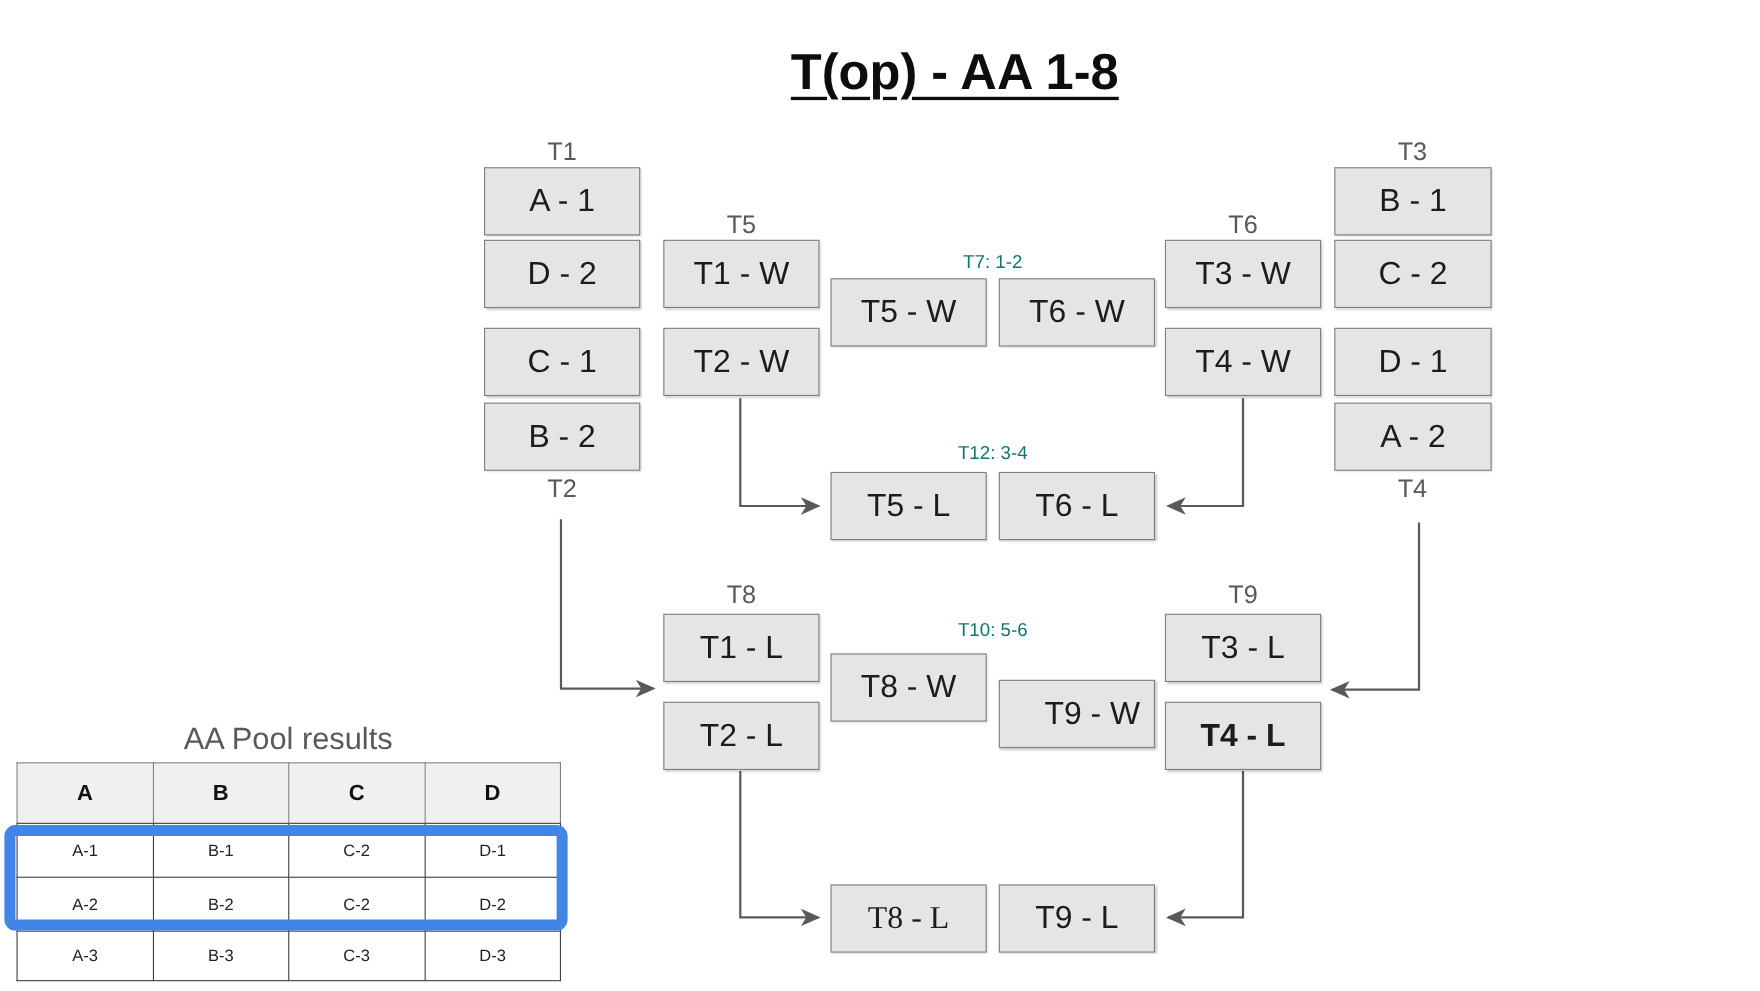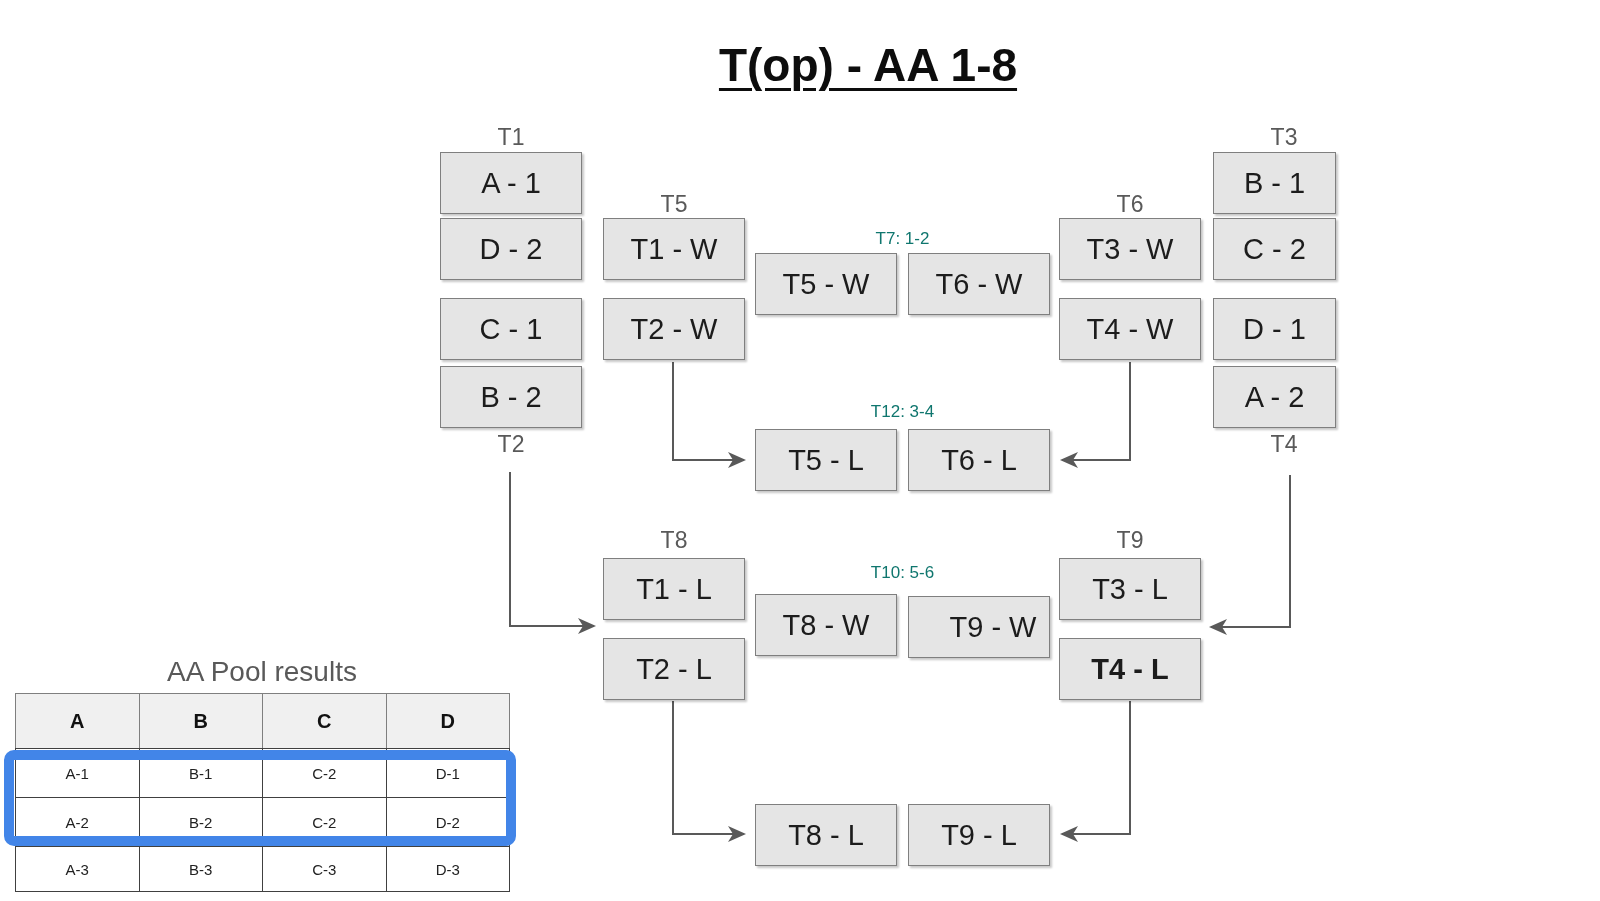--- a/index.html
+++ b/index.html
@@ -13,21 +13,21 @@
     text-align:center; font-size:46px; font-weight:600; color:#0d0d0d;
     text-decoration:underline; text-decoration-thickness:3px; text-underline-offset:7px;
   }
   .box {
     position:absolute; width:142px; height:62px;
     background:#e5e5e5; border:1.5px solid #7f7f7f;
     box-shadow:1.5px 1.5px 2px rgba(0,0,0,0.22);
     display:flex; align-items:center; justify-content:center;
     font-size:29px; color:#1c1c1c; white-space:nowrap;
   }
-  .wbox { width:123px; }
+  .wbox { width:143px; }
   .lbl {
     position:absolute; font-size:23px; color:#595959; white-space:nowrap;
     transform:translateX(-50%);
   }
   .pairlbl {
     position:absolute; left:755px; width:295px; text-align:center;
     font-size:17px; color:#0f766e; white-space:nowrap;
   }
   svg.connectors { position:absolute; left:0; top:0; pointer-events:none; }
 
@@ -106,27 +106,27 @@
   <div class="pairlbl" style="top:402px;">T12: 3-4</div>
   <div class="box" style="left:755px; top:429px;">T5 - L</div>
   <div class="box" style="left:908px; top:429px;">T6 - L</div>
 
   <div class="lbl" style="left:674px; top:527px;">T8</div>
   <div class="box" style="left:603px; top:558px;">T1 - L</div>
   <div class="box" style="left:603px; top:638px;">T2 - L</div>
 
   <div class="pairlbl" style="top:563px;">T10: 5-6</div>
   <div class="box" style="left:755px; top:594px;">T8 - W</div>
-  <div class="box" style="left:908px; top:596px;padding-left:28px;">T9 - W</div>
+  <div class="box" style="left:908px; top:618px;padding-left:28px;">T9 - W</div>
 
   <div class="lbl" style="left:1130px; top:527px;">T9</div>
   <div class="box" style="left:1059px; top:558px;">T3 - L</div>
   <div class="box" style="left:1059px; top:638px;font-weight:bold;">T4 - L</div>
 
-  <div class="box" style="left:755px; top:804px;">T8 - L</div>
+  <div class="box" style="left:755px; top:804px;font-family:Liberation Serif, serif;">T8 - L</div>
   <div class="box" style="left:908px; top:804px;">T9 - L</div>
 
   <div class="pool-title">AA Pool results</div>
   <table class="pool">
     <thead>
       <tr>
         <th>A</th>
         <th>B</th>
         <th>C</th>
         <th>D</th>

